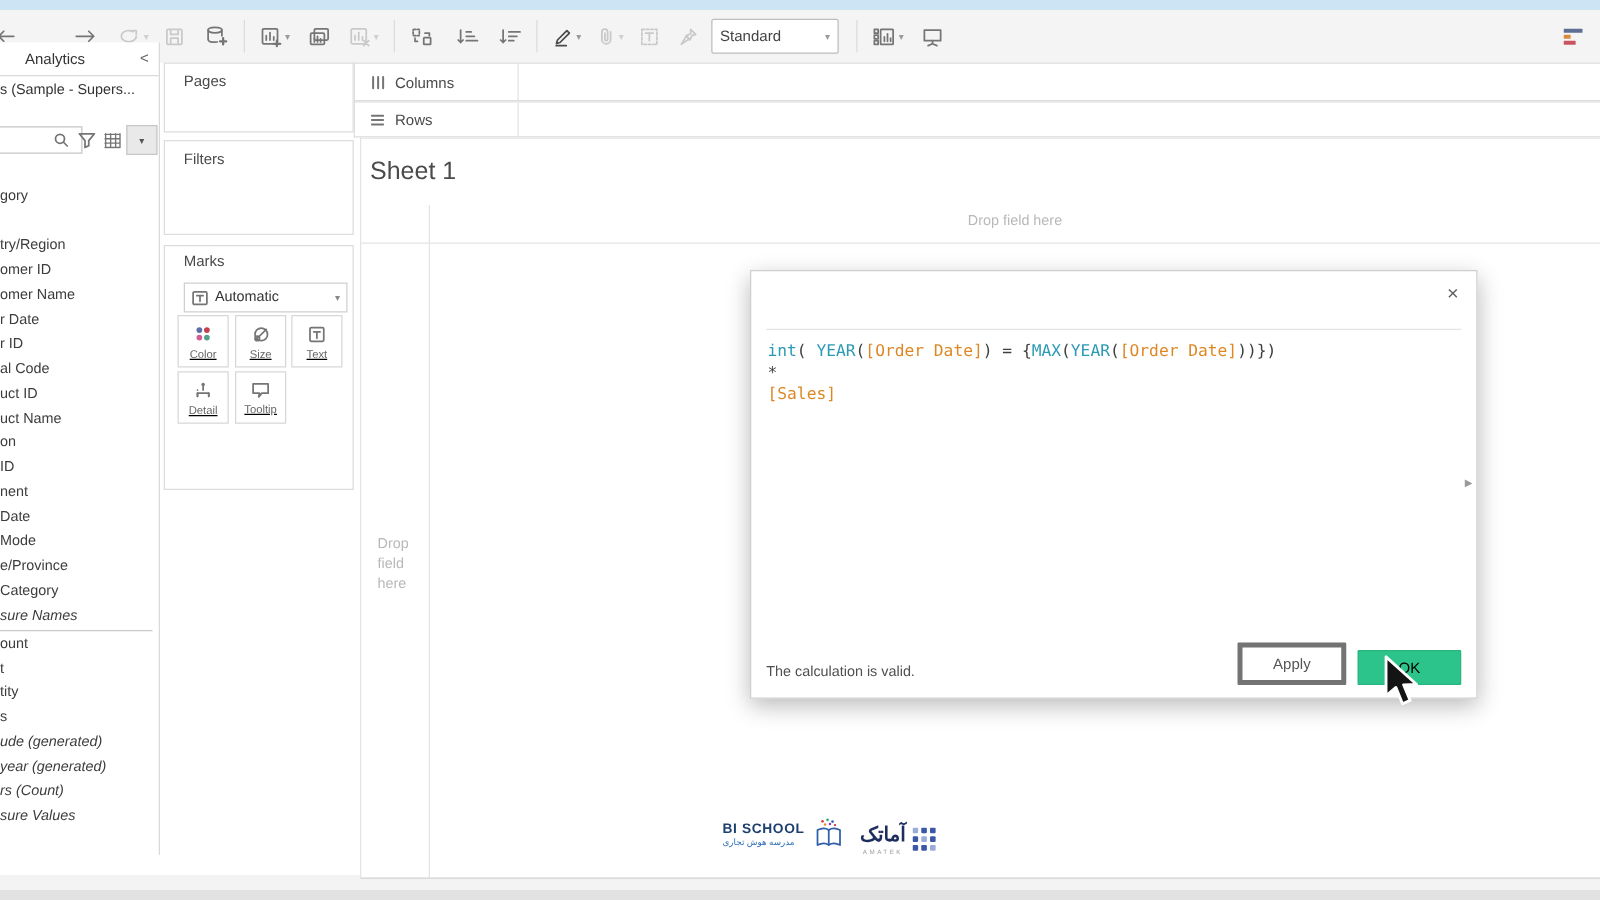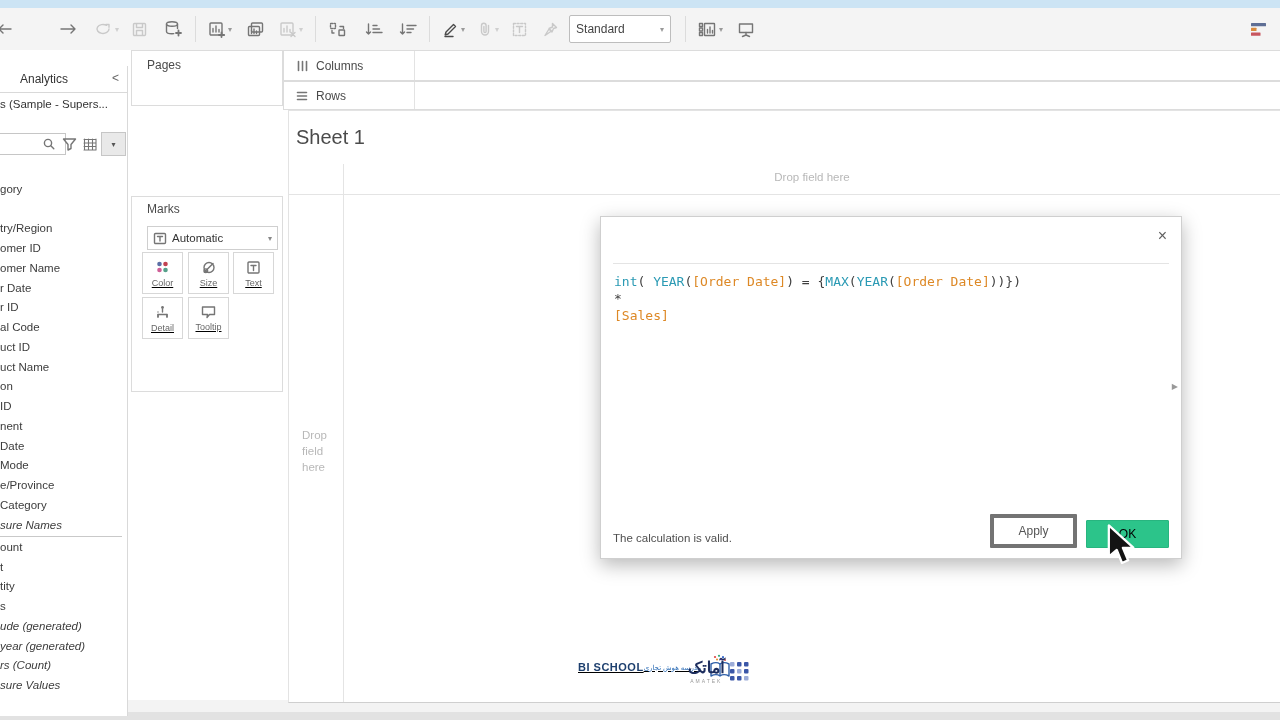--- a/index.html
+++ b/index.html
@@ -22,21 +22,21 @@
   .standard-dd{display:flex;align-items:center;justify-content:space-between;width:88px;height:26px;
     background:#fff;border:1px solid #bdbdbd;border-radius:2px;padding:0 6px;margin:0 6px;
     font-size:12px;color:#444;}
 
   
   .main-bg{position:absolute;left:0;top:50px;width:1280px;height:650px;background:#fff;}
   .bottom-strip1{position:absolute;left:0;top:700px;width:1280px;height:12px;background:#f3f3f3;}
   .bottom-strip2{position:absolute;left:0;top:712px;width:1280px;height:8px;background:#e2e2e2;}
 
   
-  .sidebar{position:absolute;left:0;top:66px;width:127px;height:650px;background:#fff;
+  .sidebar{position:absolute;left:0;top:34px;width:127px;height:650px;background:#fff;
     border-right:1px solid #d9d9d9;}
   .side-tab{position:absolute;left:0;top:0;width:127px;height:26px;border-bottom:1px solid #d9d9d9;
     font-size:12px;color:#333;}
   .side-tab .lbl{position:absolute;left:20px;top:6px;}
   .side-tab .col{position:absolute;right:8px;top:5px;color:#666;font-size:12px;}
   .datasource{position:absolute;left:0;top:32px;width:127px;font-size:11.5px;color:#333;white-space:nowrap;}
   .search-input{position:absolute;left:-36px;top:67px;width:92px;height:20px;border:1px solid #c6c6c6;
     background:#fff;font-size:11px;padding:0 4px;color:#333;}
   .srch-ico{position:absolute;}
   .caret-btn{position:absolute;left:101px;top:66px;width:23px;height:22px;background:#e9e9e9;
@@ -90,21 +90,21 @@
   .btn{position:absolute;bottom:10px;height:26px;display:flex;align-items:center;justify-content:center;
     font-size:12px;border-radius:1px;}
   .btn-apply{right:104px;width:79px;background:#fff;border:4px solid #737373;color:#555;}
   .btn-ok{right:12px;width:81px;background:#2cc48a;border:1px solid #28b57f;color:#000000;}
 
   
   .cursor{position:absolute;left:1106px;top:524px;z-index:20;}
 
   
   .bischool{position:absolute;left:578px;top:654px;display:flex;align-items:center;gap:5px;}
-  .bis-col{display:flex;align-items:center;text-decoration:underline;}
+  .bis-col{display:flex;flex-direction:column;align-items:flex-start;}
   .bis-title{font-size:11px;font-weight:bold;color:#1d3f6e;letter-spacing:0.5px;}
   .bis-sub{font-size:7px;color:#2a6bb5;margin-top:1px;}
   .amatak{position:absolute;left:688px;top:658px;display:flex;align-items:center;gap:5px;}
   .ama-col{display:flex;flex-direction:column;align-items:center;}
   .ama-title{font-size:16px;font-weight:bold;color:#1c2d5e;}
   .ama-sub{font-size:5px;color:#9a9a9a;letter-spacing:2px;margin-top:1px;}
 </style>
 </head>
 <body>
 
@@ -354,20 +354,23 @@
         </div>
         <div class="field-row italic">
           <span>sure Values</span>
         </div>
       </div>
   </div>
 
   <div class="card" style="left:131px;top:50px;width:150px;height:54px;">
     <span class="card-label">Pages</span>
   </div>
+  <div class="card" style="left:131px;top:112px;width:150px;height:74px;">
+    <span class="card-label">Filters</span>
+  </div>
   <div class="card" style="left:131px;top:196px;width:150px;height:194px;">
     <span class="card-label" style="top:5px">Marks</span>
 
     <div class="marks-dd">
       <svg width="14" height="13" viewBox="0 0 14 13">
         <rect class="stroke" x="1.5" y="1.5" width="11" height="10" rx="1"></rect>
         <path class="stroke" d="M4.5 4.5h5M7 4.5v4.5"></path>
       </svg>
       <span>Automatic</span>
       <span class="dd-caret">▾</span>

